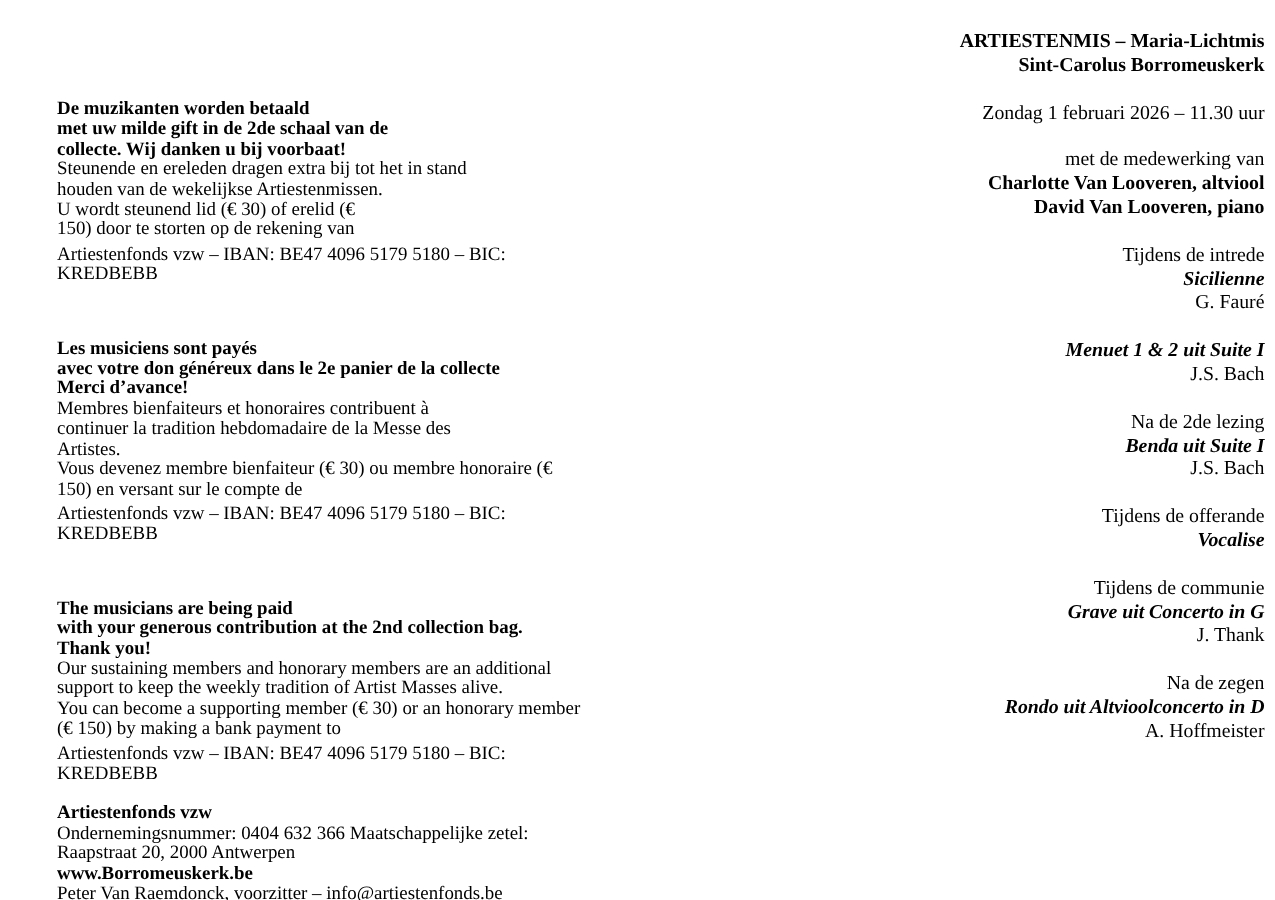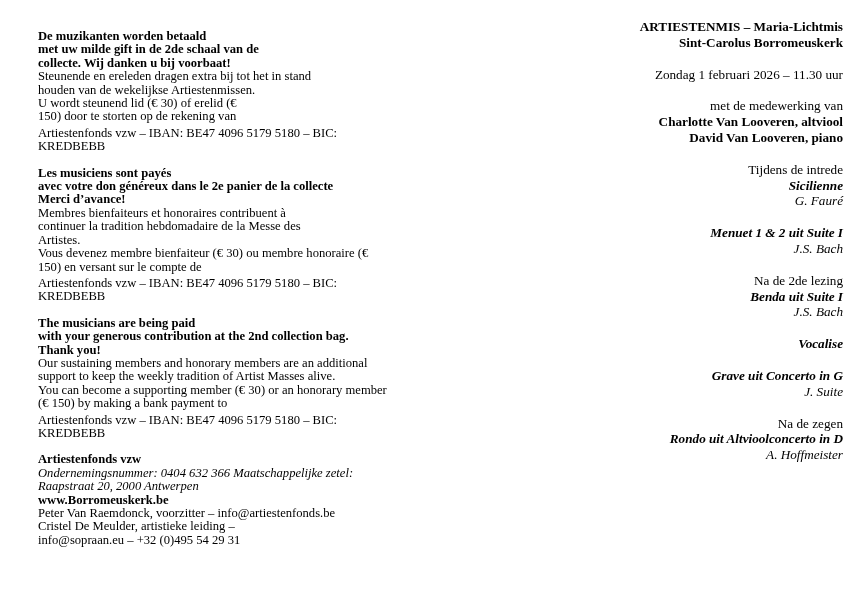--- a/index.html
+++ b/index.html
@@ -24,23 +24,23 @@
   .col-right {
     left: 518px;
     top: 19px;
     width: 325px;
     font-size: 13.2px;
     line-height: 15.8px;
     text-align: right;
   }
   p { white-space: pre-line; }
   .bold { font-weight: bold; }
-  .italic { font-style: italic; }
+  .italic { }
   .bolditalic { font-weight: bold; font-style: italic; }
-  .block { margin-bottom: 13px; }
+  .block { margin-bottom: 13px; margin-top: 36px; }
   .account { margin-top: 3px; }
   .rblock { margin-bottom: 16px; }
   .program-item { margin-bottom: 16px; margin-left: 36px; }
 </style>
 </head>
 <body>
 
 <div class="page">
 
   <div class="col col-left">
@@ -118,26 +118,28 @@
       <p class="italic">J.S. Bach</p>
     </div>
 
     <div class="program-item">
       <p>Na de 2de lezing</p>
       <p class="bolditalic">Benda uit Suite I</p>
       <p class="italic">J.S. Bach</p>
     </div>
 
     <div class="program-item">
+      <p>Tijdens de offerande</p>
       <p class="bolditalic">Vocalise</p>
     </div>
 
     <div class="program-item">
+      <p>Tijdens de communie</p>
       <p class="bolditalic">Grave uit Concerto in G</p>
-      <p class="italic">J. Suite</p>
+      <p class="italic">J. Thank</p>
     </div>
 
     <div class="program-item">
       <p>Na de zegen</p>
       <p class="bolditalic">Rondo uit Altvioolconcerto in D</p>
       <p class="italic">A. Hoffmeister</p>
     </div>
 
   </div>
 

